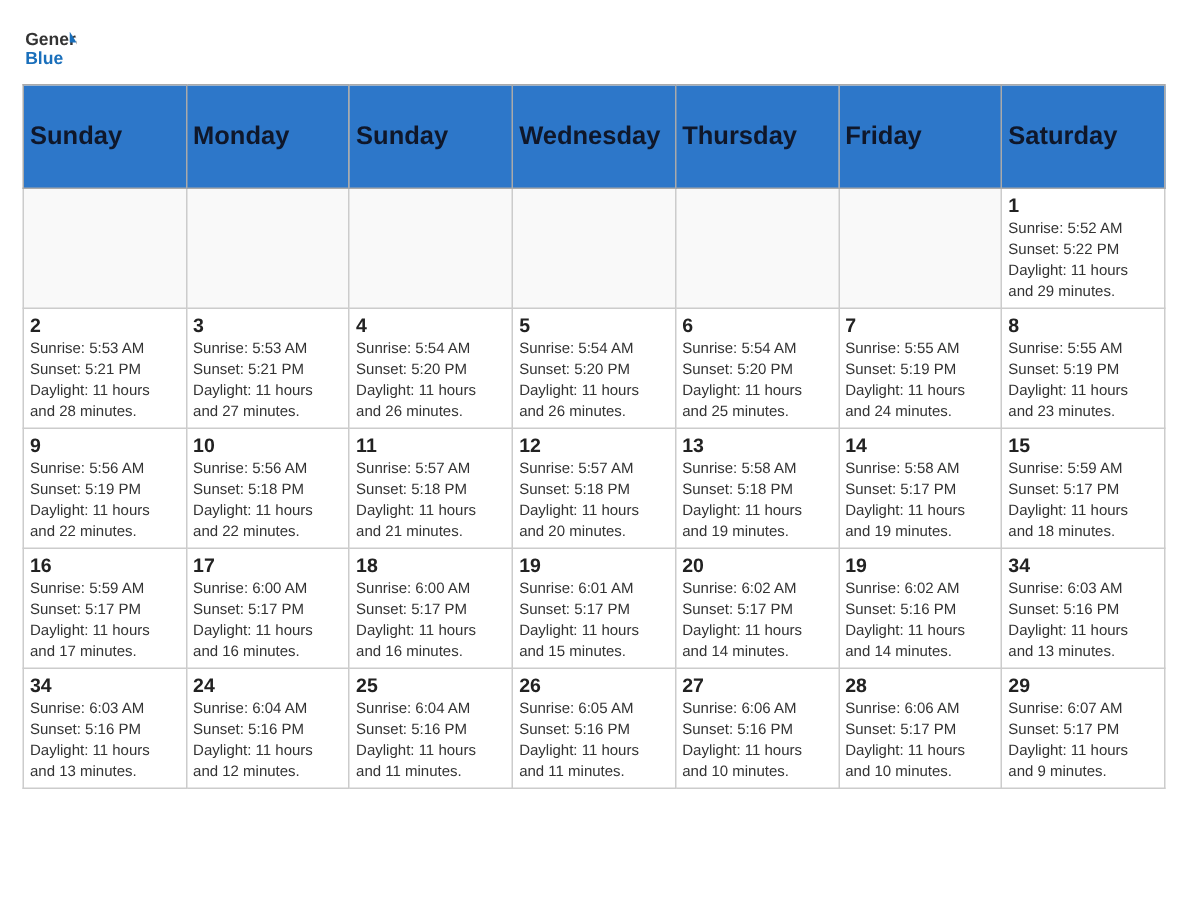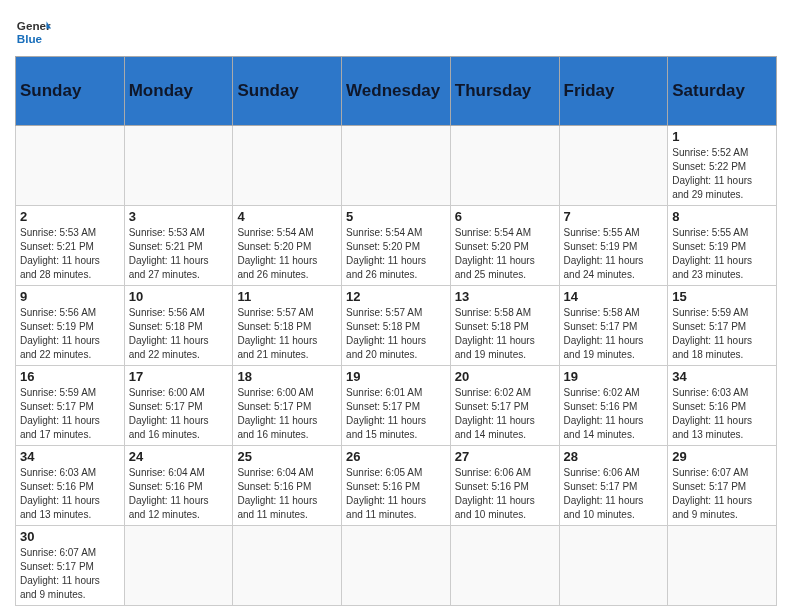--- a/index.html
+++ b/index.html
@@ -236,26 +236,14 @@
         </td>
         <td>
           <span class="day-number">28</span>
           <div class="day-info">Sunrise: 6:06 AM<br>Sunset: 5:17 PM<br>Daylight: 11 hours<br>and 10 minutes.</div>
         </td>
         <td>
           <span class="day-number">29</span>
           <div class="day-info">Sunrise: 6:07 AM<br>Sunset: 5:17 PM<br>Daylight: 11 hours<br>and 9 minutes.</div>
         </td>
       </tr>
-      <tr>
-        <td>
-          <span class="day-number">30</span>
-          <div class="day-info">Sunrise: 6:07 AM<br>Sunset: 5:17 PM<br>Daylight: 11 hours<br>and 9 minutes.</div>
-        </td>
-        <td class="empty"></td>
-        <td class="empty"></td>
-        <td class="empty"></td>
-        <td class="empty"></td>
-        <td class="empty"></td>
-        <td class="empty"></td>
-      </tr>
     </tbody>
 </table>
 
 </body></html>

